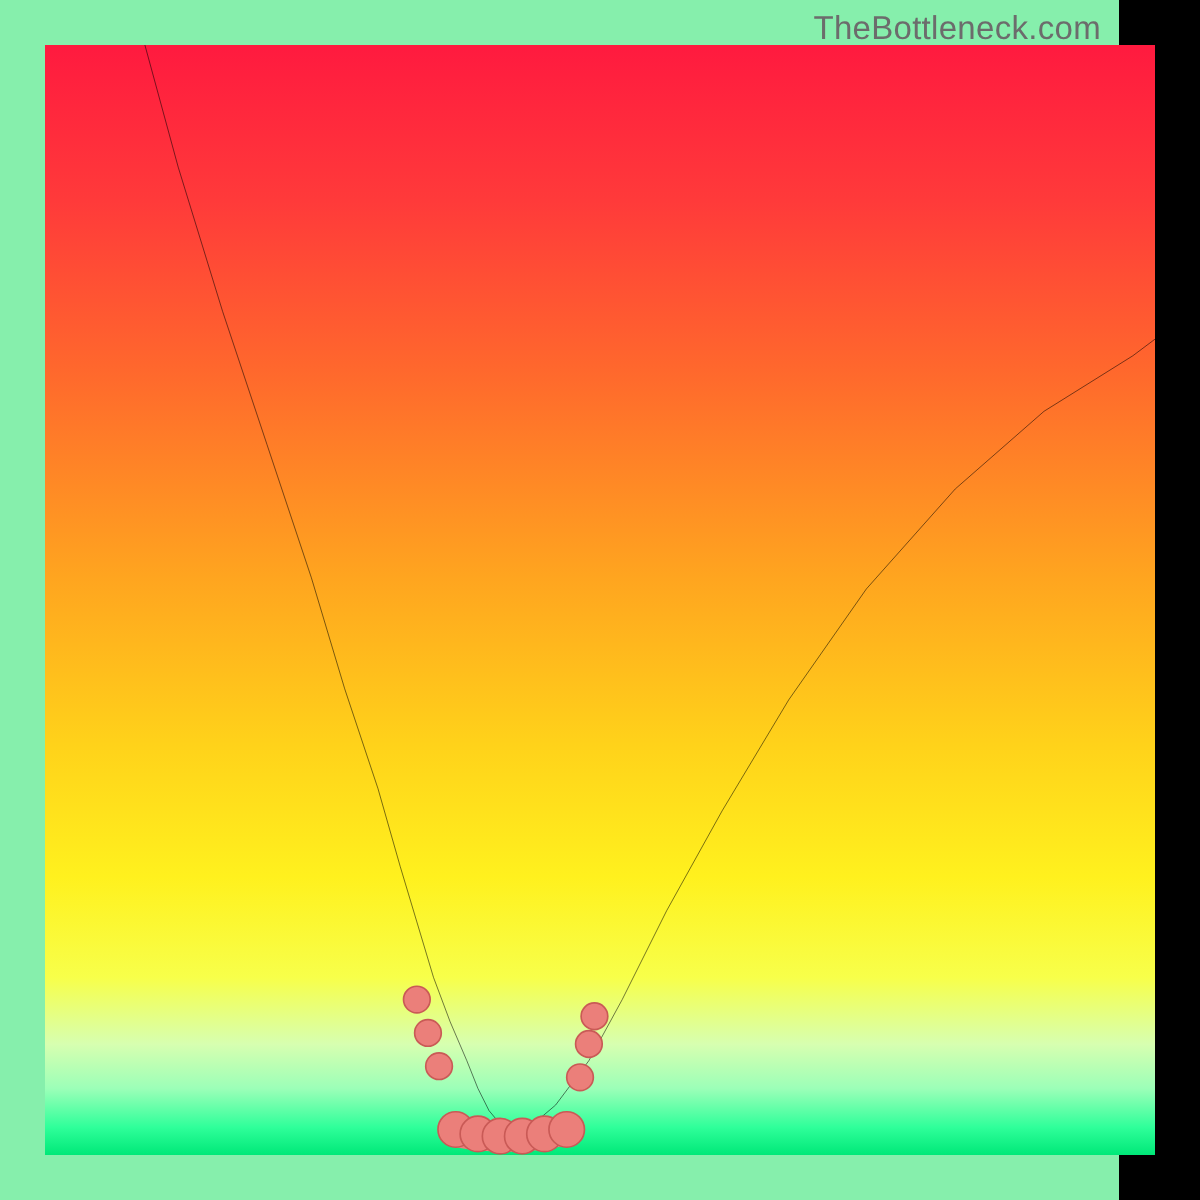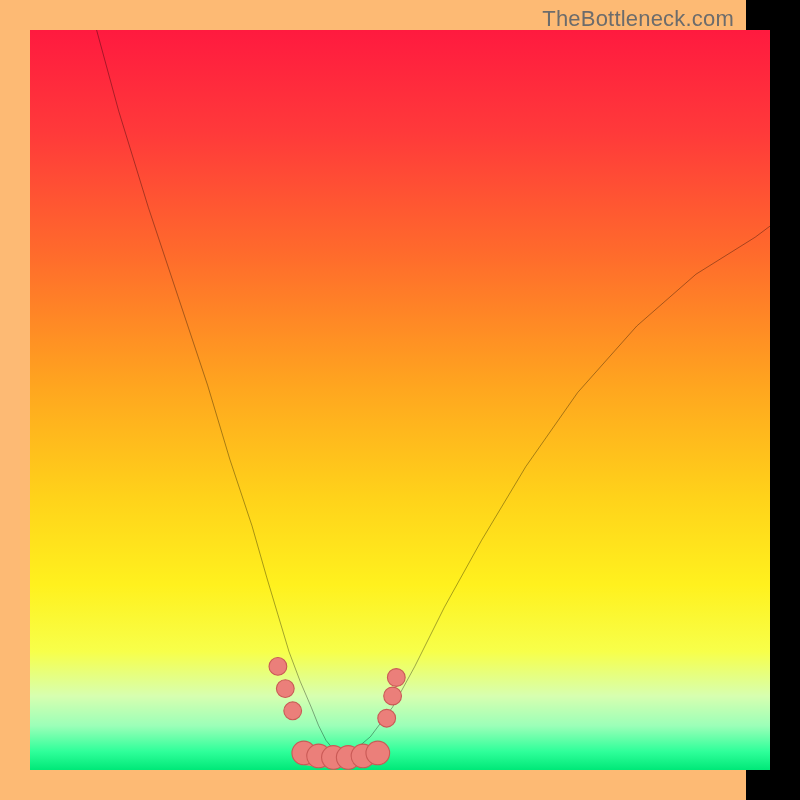--- a/index.html
+++ b/index.html
@@ -10,21 +10,21 @@
     overflow: hidden;
     background: #000;
     font-family: Arial, Helvetica, sans-serif;
   }
   .frame {
     position: absolute;
     left: 0;
     top: 0;
     width: 746px;
     height: 800px;
-    background: #fdba74;
+    background: #86efac;
   }
   .plot-area {
     position: absolute;
     left: 30px;
     top: 30px;
     width: 740px;
     height: 740px;
     overflow: hidden;
   }
   .gradient {

